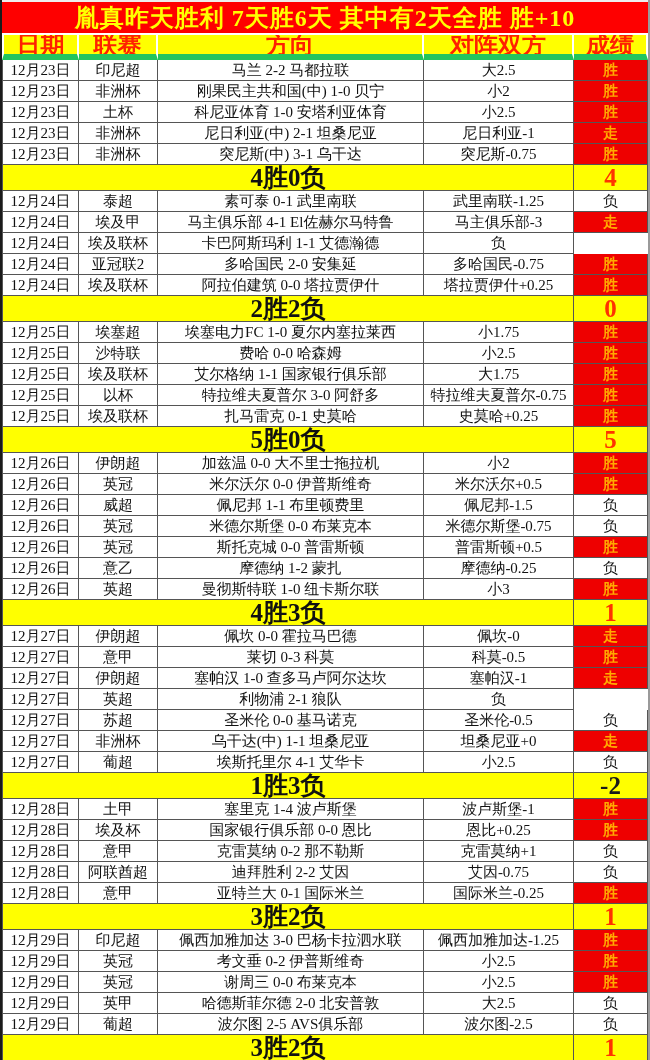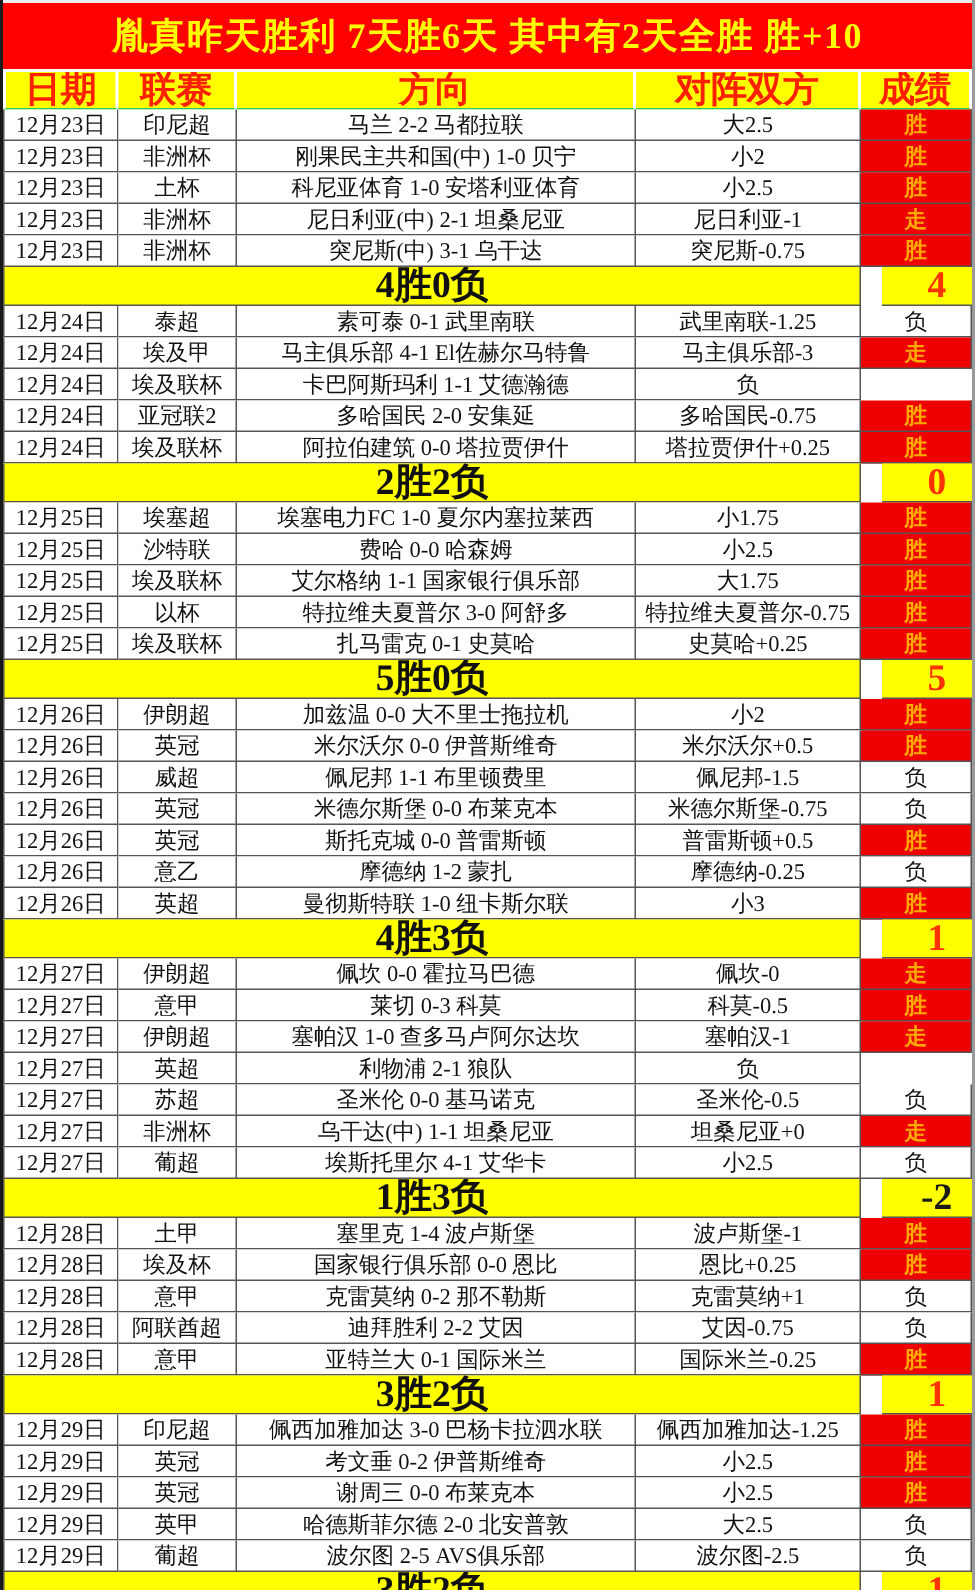--- a/index.html
+++ b/index.html
@@ -10,50 +10,50 @@
     --grid-line:#555;
   }
   *{box-sizing:border-box;margin:0;padding:0;}
   html,body{width:650px;margin:0;padding:0;background:#fff;}
   body{
     font-family:"Liberation Serif","DejaVu Serif",serif;
     width:650px;height:1060px;overflow:hidden;
     border-left:2px solid #1a1a1a;border-right:2px solid #9a9a9a;
   }
   .banner{
-    height:46px;background:var(--banner-bg);color:var(--banner-text);
+    height:33px;background:var(--banner-bg);color:var(--banner-text);
     display:flex;align-items:center;justify-content:center;
     font-size:24px;font-weight:bold;letter-spacing:1px;
     border-top:2px solid #eee;
   }
   .grid-row{
     display:grid;grid-template-columns:77px 79px 266px 150px 74px;
     width:646px;
   }
   .grid-row > div{
     border-right:1px solid var(--grid-line);
     border-bottom:1px solid var(--grid-line);
     display:flex;align-items:center;justify-content:center;
     white-space:nowrap;overflow:hidden;
   }
   .grid-row > div:first-child{border-left:1px solid var(--grid-line);}
   .header-row{height:27px;border-top:2px solid #fff;}
   .header-row > div{
     background:var(--header-bg);color:var(--header-text);
     font-size:24px;font-weight:bold;line-height:1;
-    border-right:2px solid #fff;border-bottom:1px solid #22c55e;
+    border-right:2px solid #fff;border-bottom:6px solid #22c55e;
   }
   .header-row > div:first-child{border-left:2px solid #fff;}
   .match-row{height:21px;}
   .match-row > div{font-size:15px;color:#111;background:#fff;}
   .cell-result.win,.cell-result.push{
     background:var(--win-bg);color:var(--win-text);font-weight:bold;font-size:15px;
   }
   .cell-result.loss{background:#fff;color:#111;}
-  .summary-row{height:26px;grid-template-columns:572px 74px;gap:14px;}
+  .summary-row{height:26px;grid-template-columns:572px 74px;}
   .summary-row > div{
     background:var(--summary-bg);font-size:25px;font-weight:bold;line-height:1;
   }
   .summary-label{color:#111;}
   .summary-value{color:var(--summary-value);}
   .summary-value.neg{color:#1a1a1a;}
 </style>
 </head>
 <body>
 

